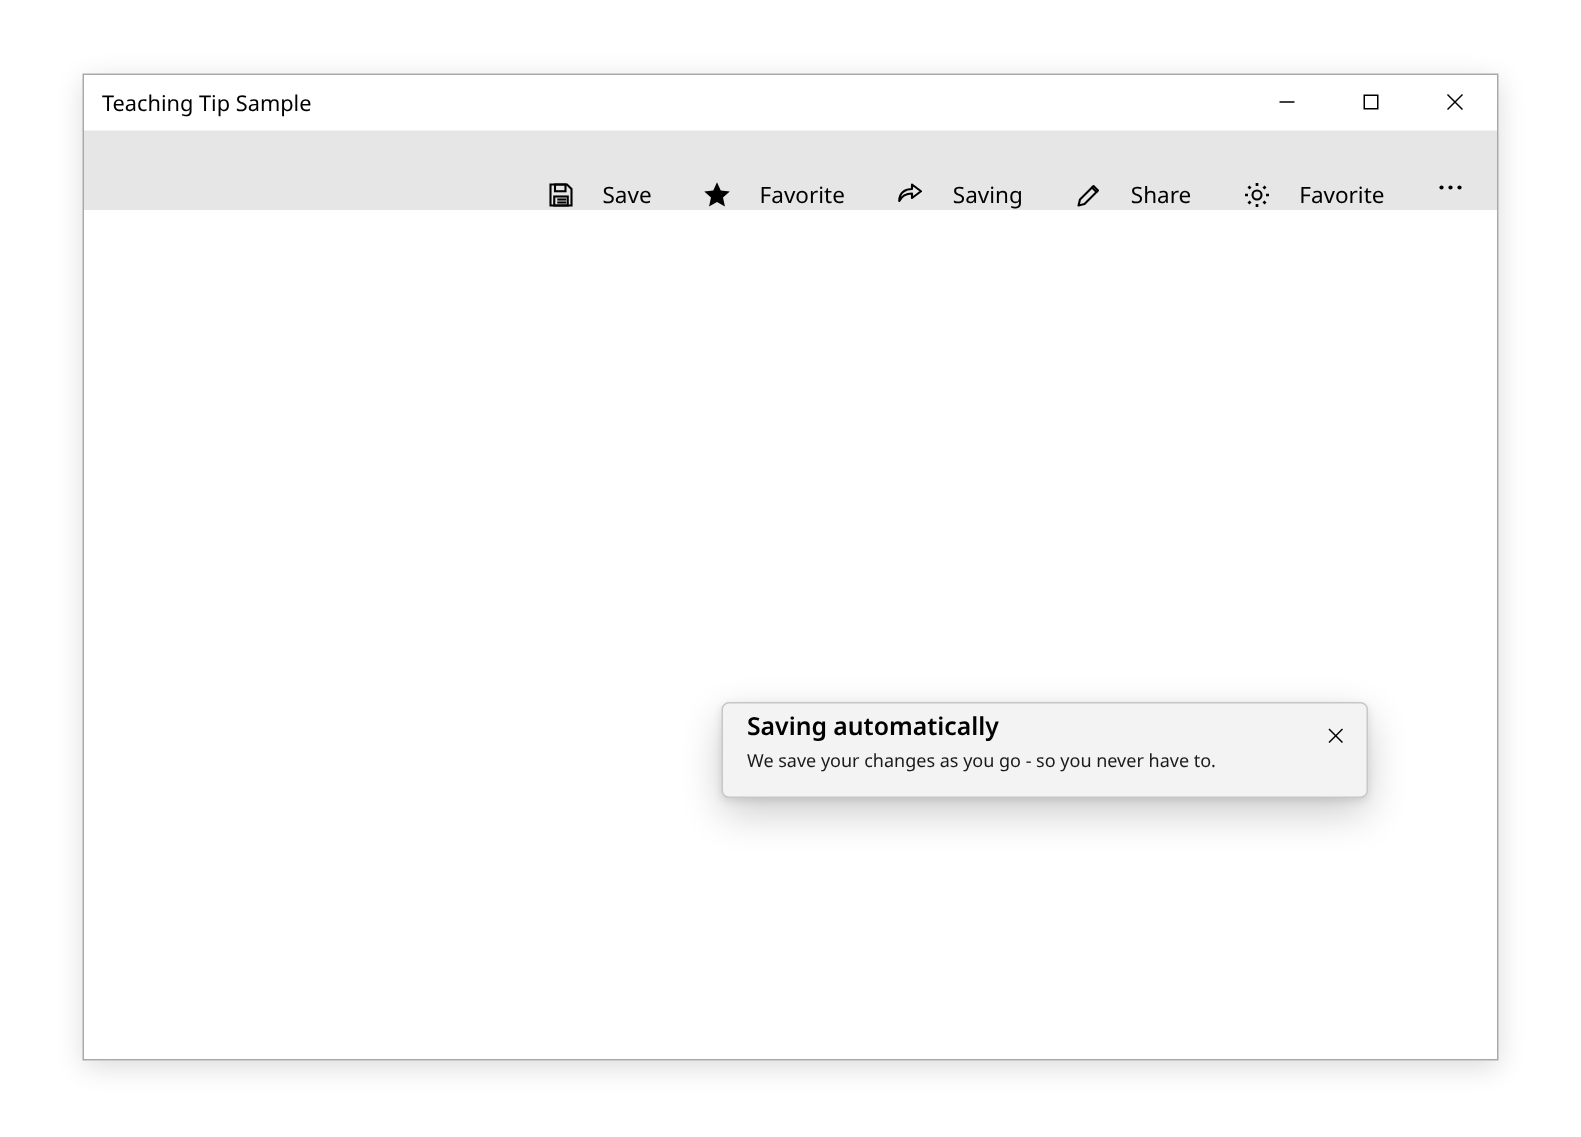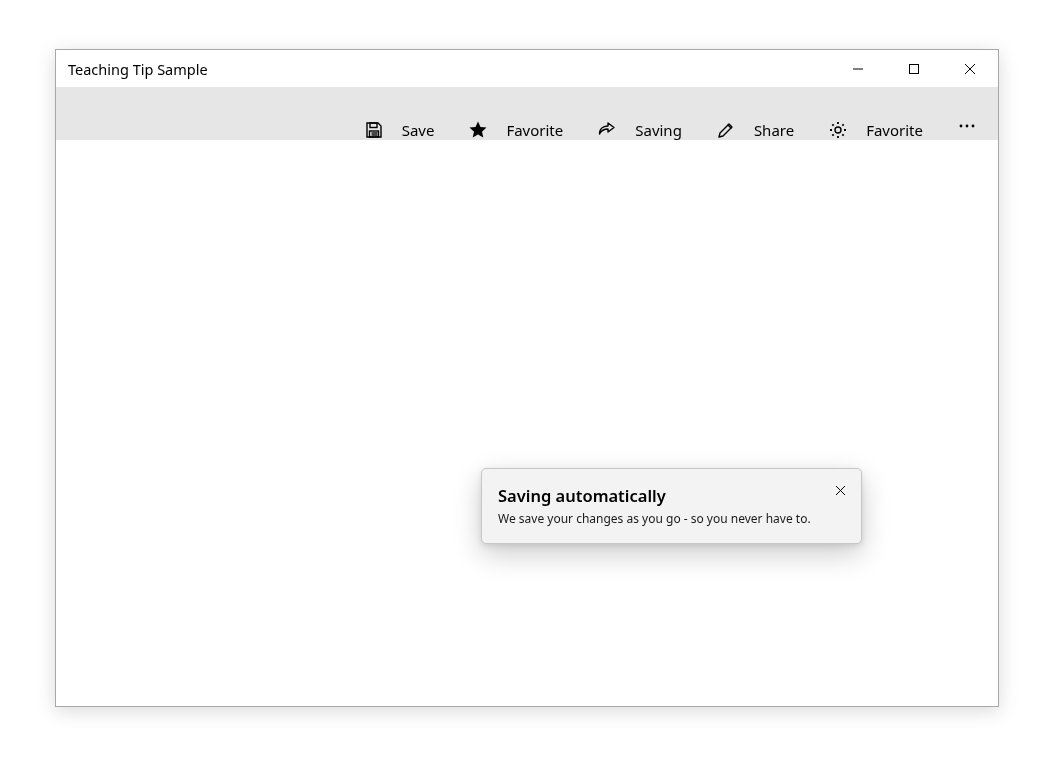--- a/index.html
+++ b/index.html
@@ -68,26 +68,26 @@
     .more-btn svg { width: 20px; height: 20px; }
     .content {
       flex: 1;
       background: #ffffff;
       position: relative;
     }
     .teaching-tip {
       position: absolute;
       left: 425px;
       top: 328px;
-      width: 381px;
+      width: 431px;
       background: #f3f3f3;
       border: 1px solid #c7c7c7;
       border-radius: 5px;
       box-shadow: 0 10px 28px rgba(0,0,0,0.20), 0 2px 6px rgba(0,0,0,0.10);
-      padding: 16px 16px 16px 16px;
+      padding: 4px 16px 16px 16px;
     }
     .teaching-tip-title {
       font-size: 16.5px;
       font-weight: 600;
       color: #000;
       margin-bottom: 3px;
       line-height: 1.35;
     }
     .teaching-tip-body {
       font-size: 12px;

